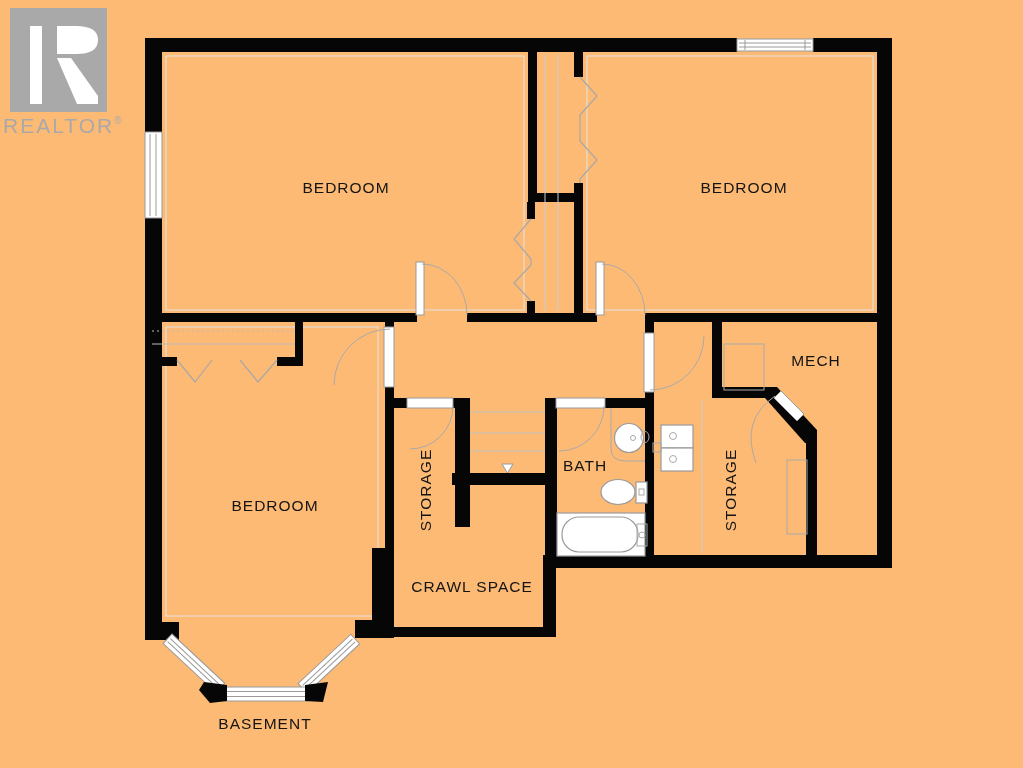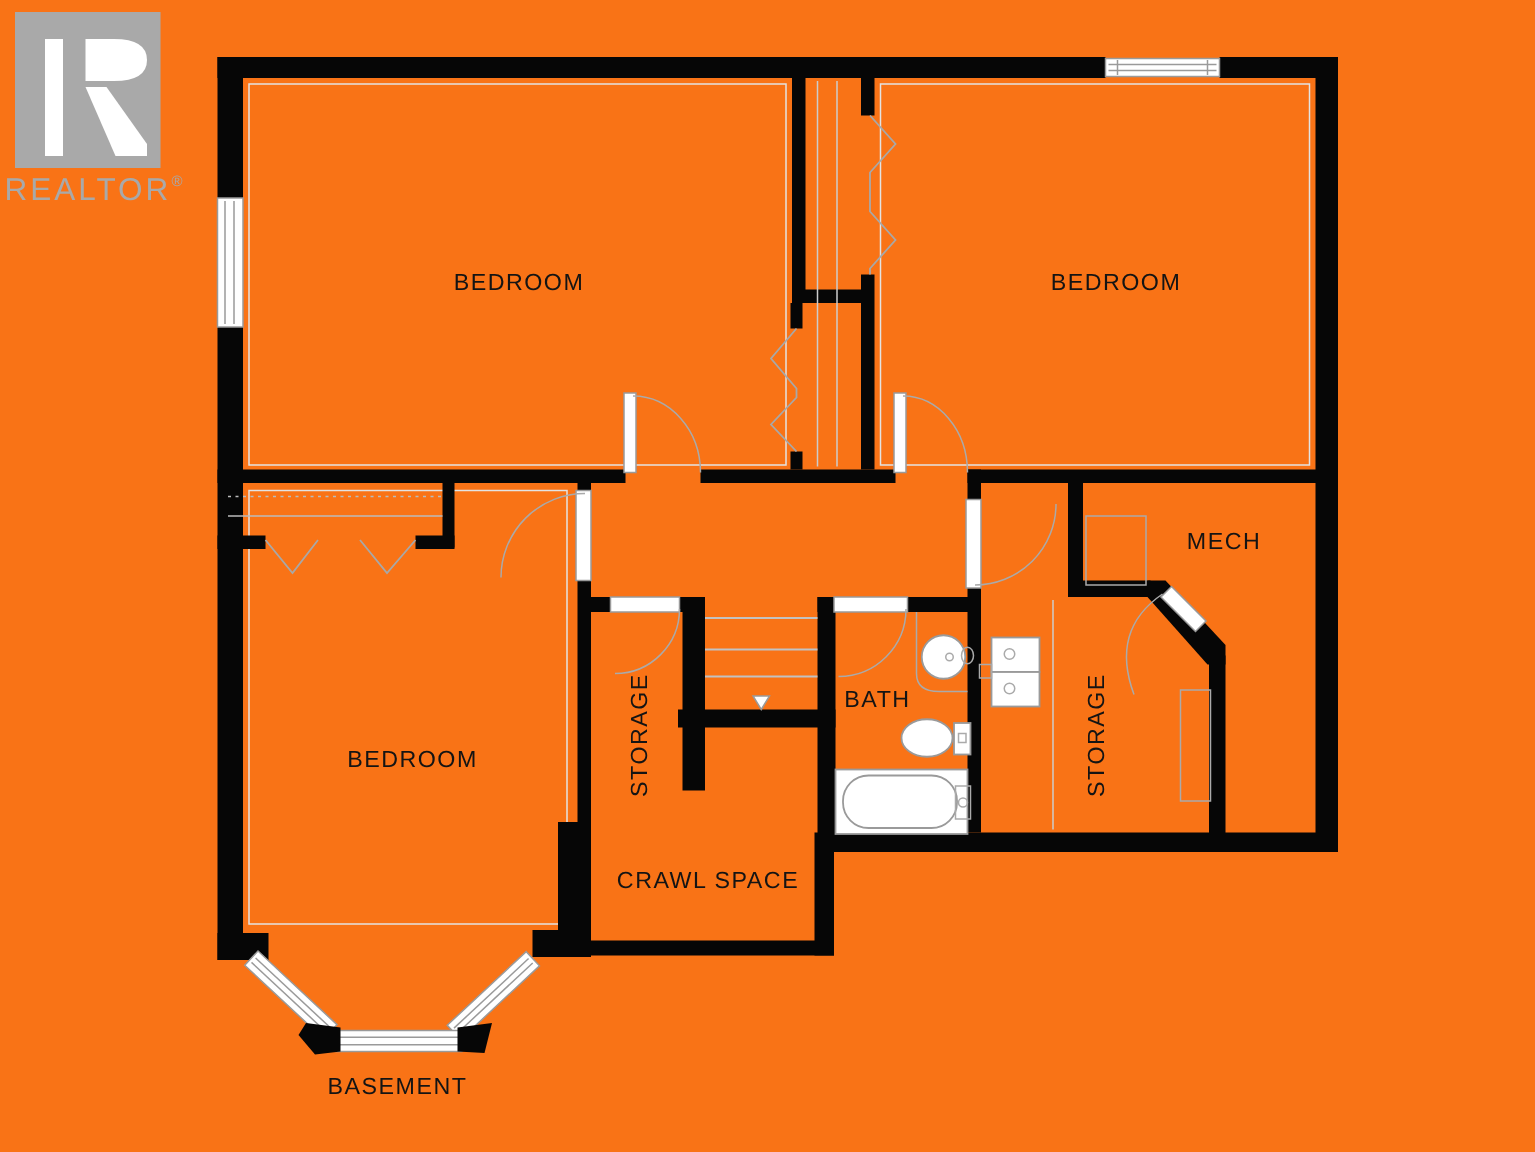--- a/index.html
+++ b/index.html
@@ -1,19 +1,19 @@
 <!DOCTYPE html>
 <html><head>
 <meta charset="utf-8">
 <style>
   html,body{margin:0;padding:0;background:#ffffff;}
   .canvas{
     position:relative;
     width:1023px;height:768px;
-    background:#f97316;
+    background:#fdba74;
     font-family:"Liberation Sans", sans-serif;
     overflow:hidden;
   }
   svg{position:absolute;left:0;top:0;}
   .wall{fill:#060606;stroke:none;}
   .face{fill:none;stroke:#e3e3e3;stroke-width:1;}
   .fix{fill:#ffffff;stroke:#9a9a9a;stroke-width:1.2;}
   .fixthin{fill:none;stroke:#aaaaaa;stroke-width:1;}
   .door-leaf{fill:#ffffff;stroke:#9a9a9a;stroke-width:1;}
   .door-arc{fill:none;stroke:#aaaaaa;stroke-width:1;}

